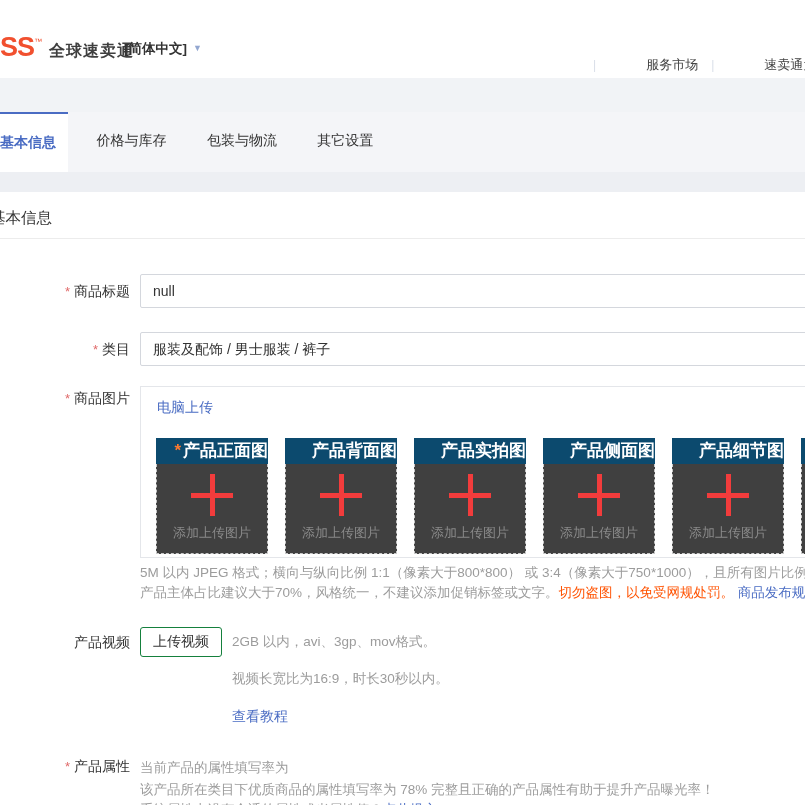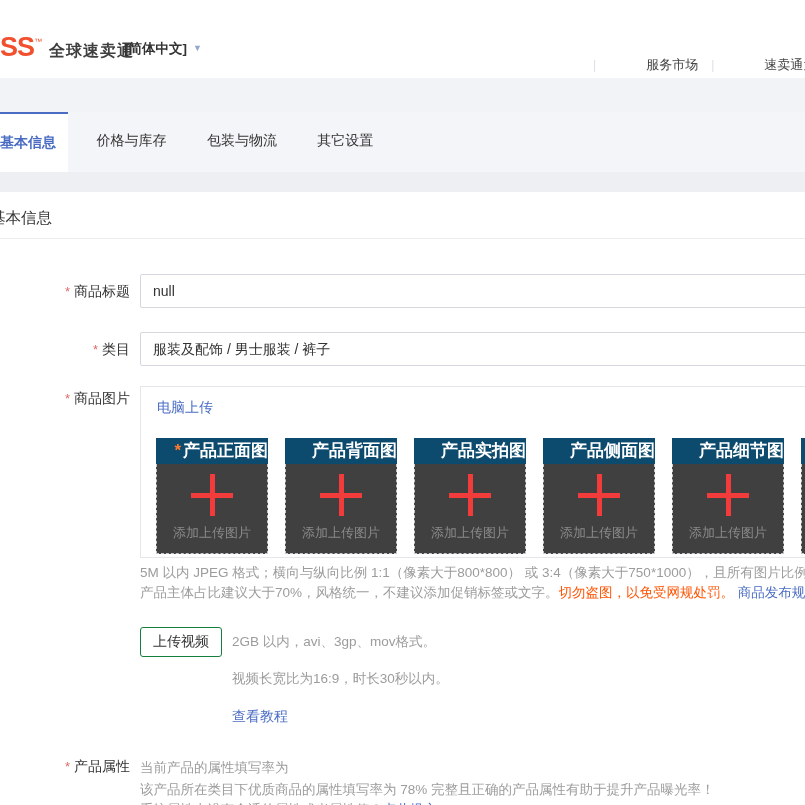--- a/index.html
+++ b/index.html
@@ -191,20 +191,23 @@
         </div>
       </div>
     </div>
 
     <div class="hint hint-1">5M 以内 JPEG 格式；横向与纵向比例 1:1（像素大于800*800） 或 3:4（像素大于750*1000），且所有图片比例一致</div>
     <div class="hint hint-2">
       <span>产品主体占比建议大于70%，风格统一，不建议添加促销标签或文字。</span><span class="warn">切勿盗图，以免受网规处罚。</span>
       <span class="link">商品发布规范</span>
     </div>
 
+    <div class="row-label lbl-video">
+      <span>产品视频</span>
+    </div>
     <button class="btn-video">上传视频</button>
     <div class="video-hint1">2GB 以内，avi、3gp、mov格式。</div>
     <div class="video-hint2">视频长宽比为16:9，时长30秒以内。</div>
     <div class="video-tut link">查看教程</div>
 
     <div class="row-label lbl-attr">
       <span class="star">*</span><span>产品属性</span>
     </div>
     <div class="hint attr-1">当前产品的属性填写率为</div>
     <div class="hint attr-2">该产品所在类目下优质商品的属性填写率为 78% 完整且正确的产品属性有助于提升产品曝光率！</div>

